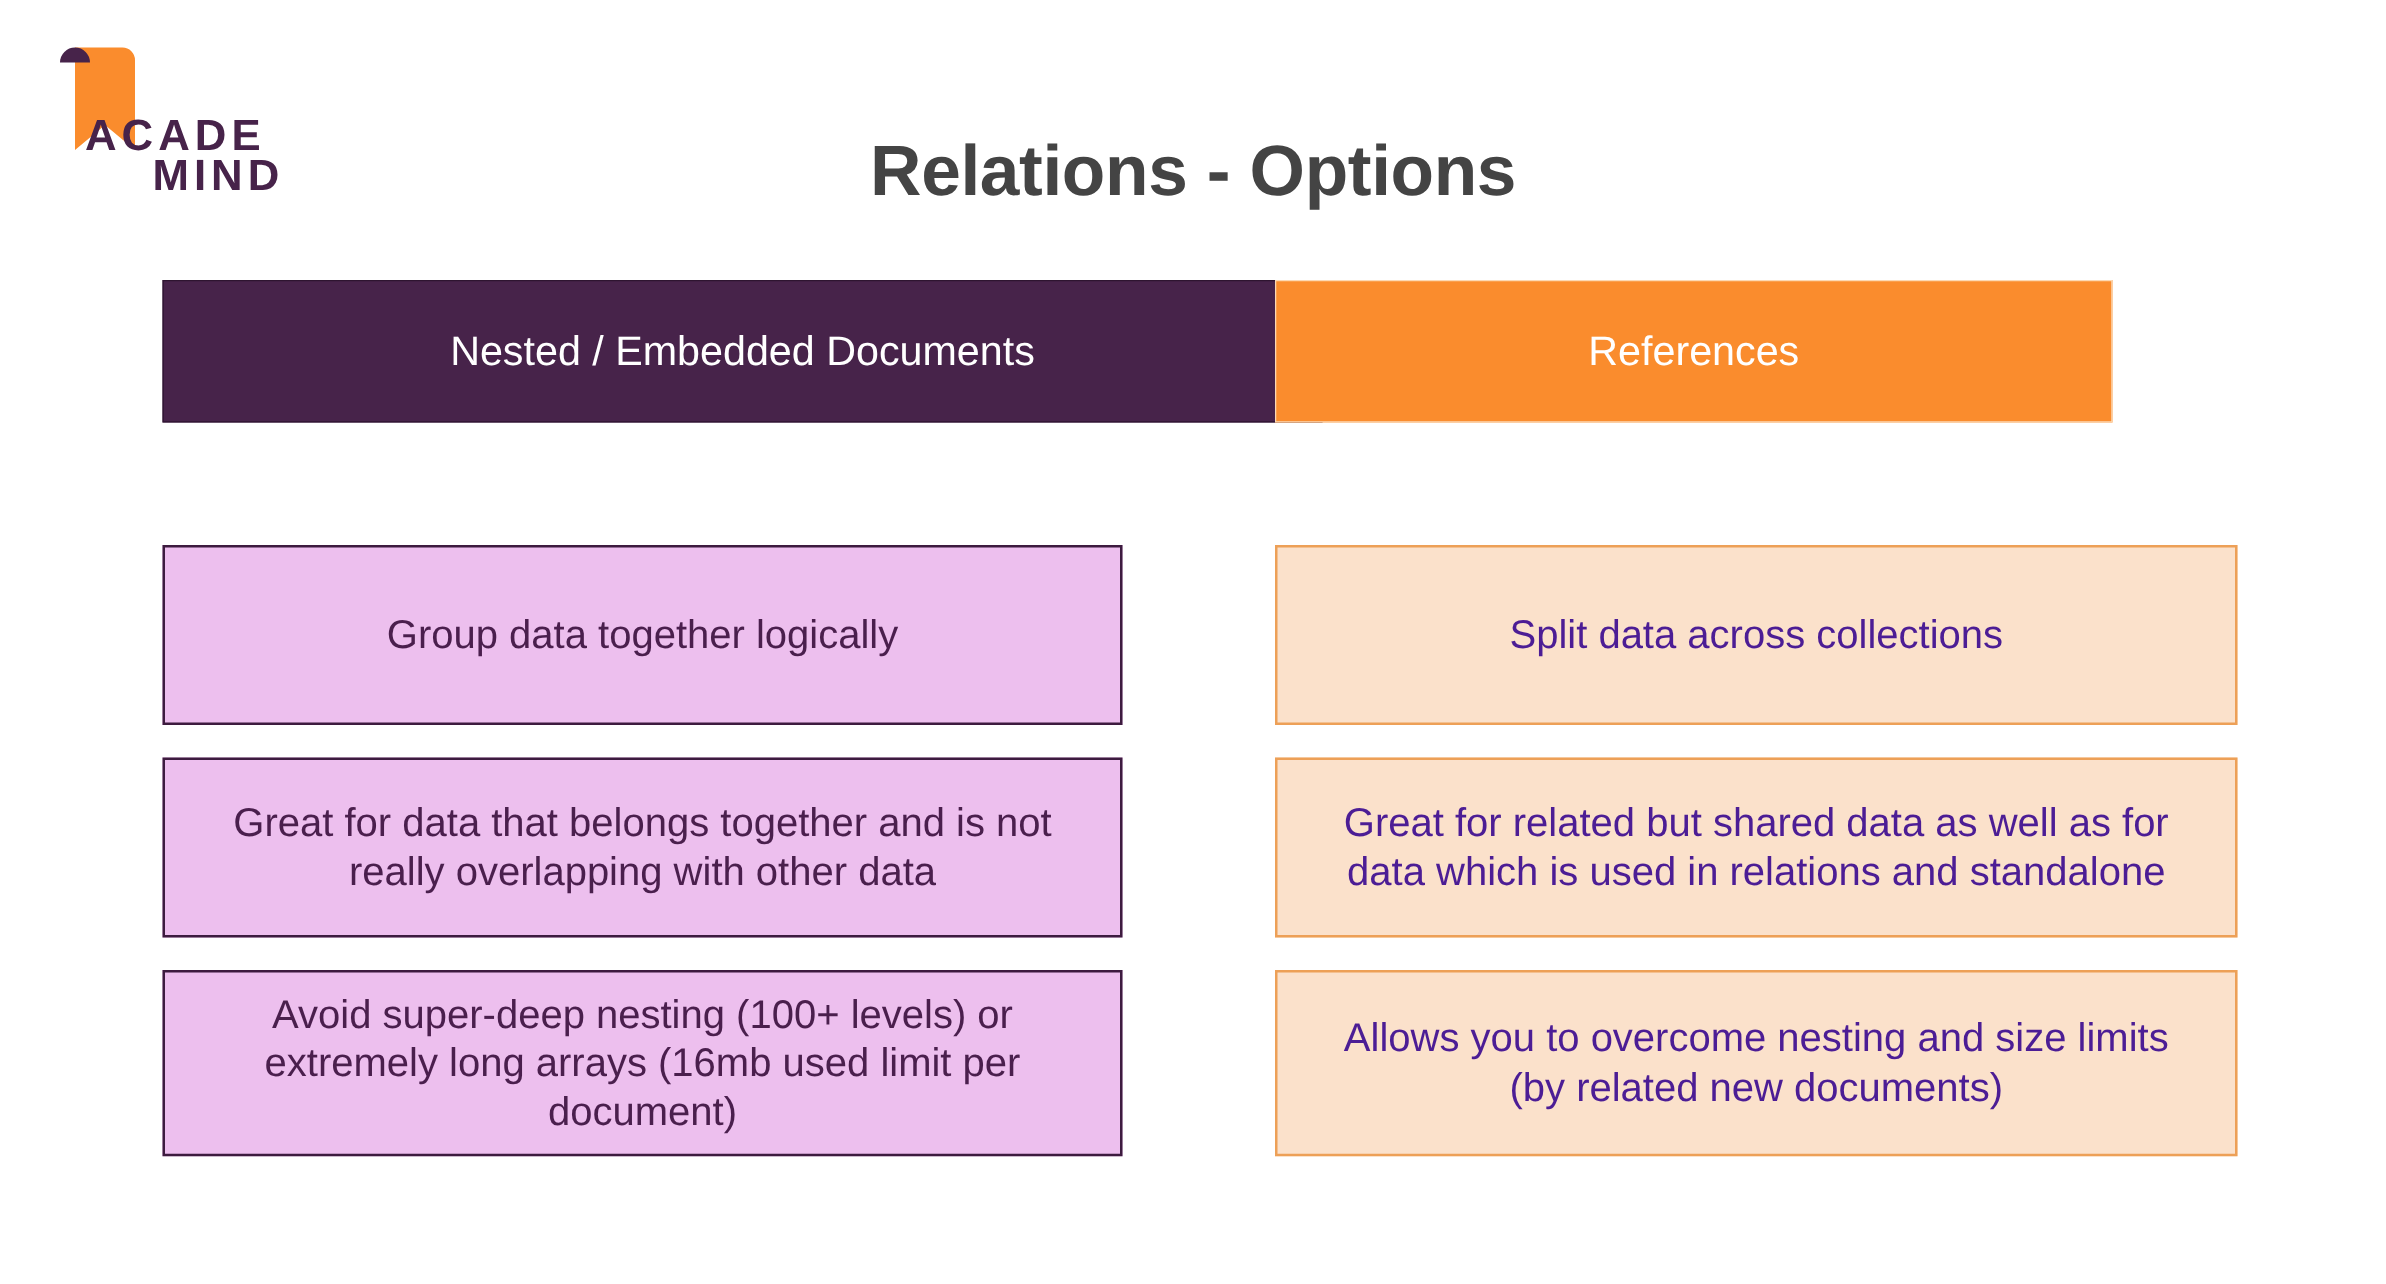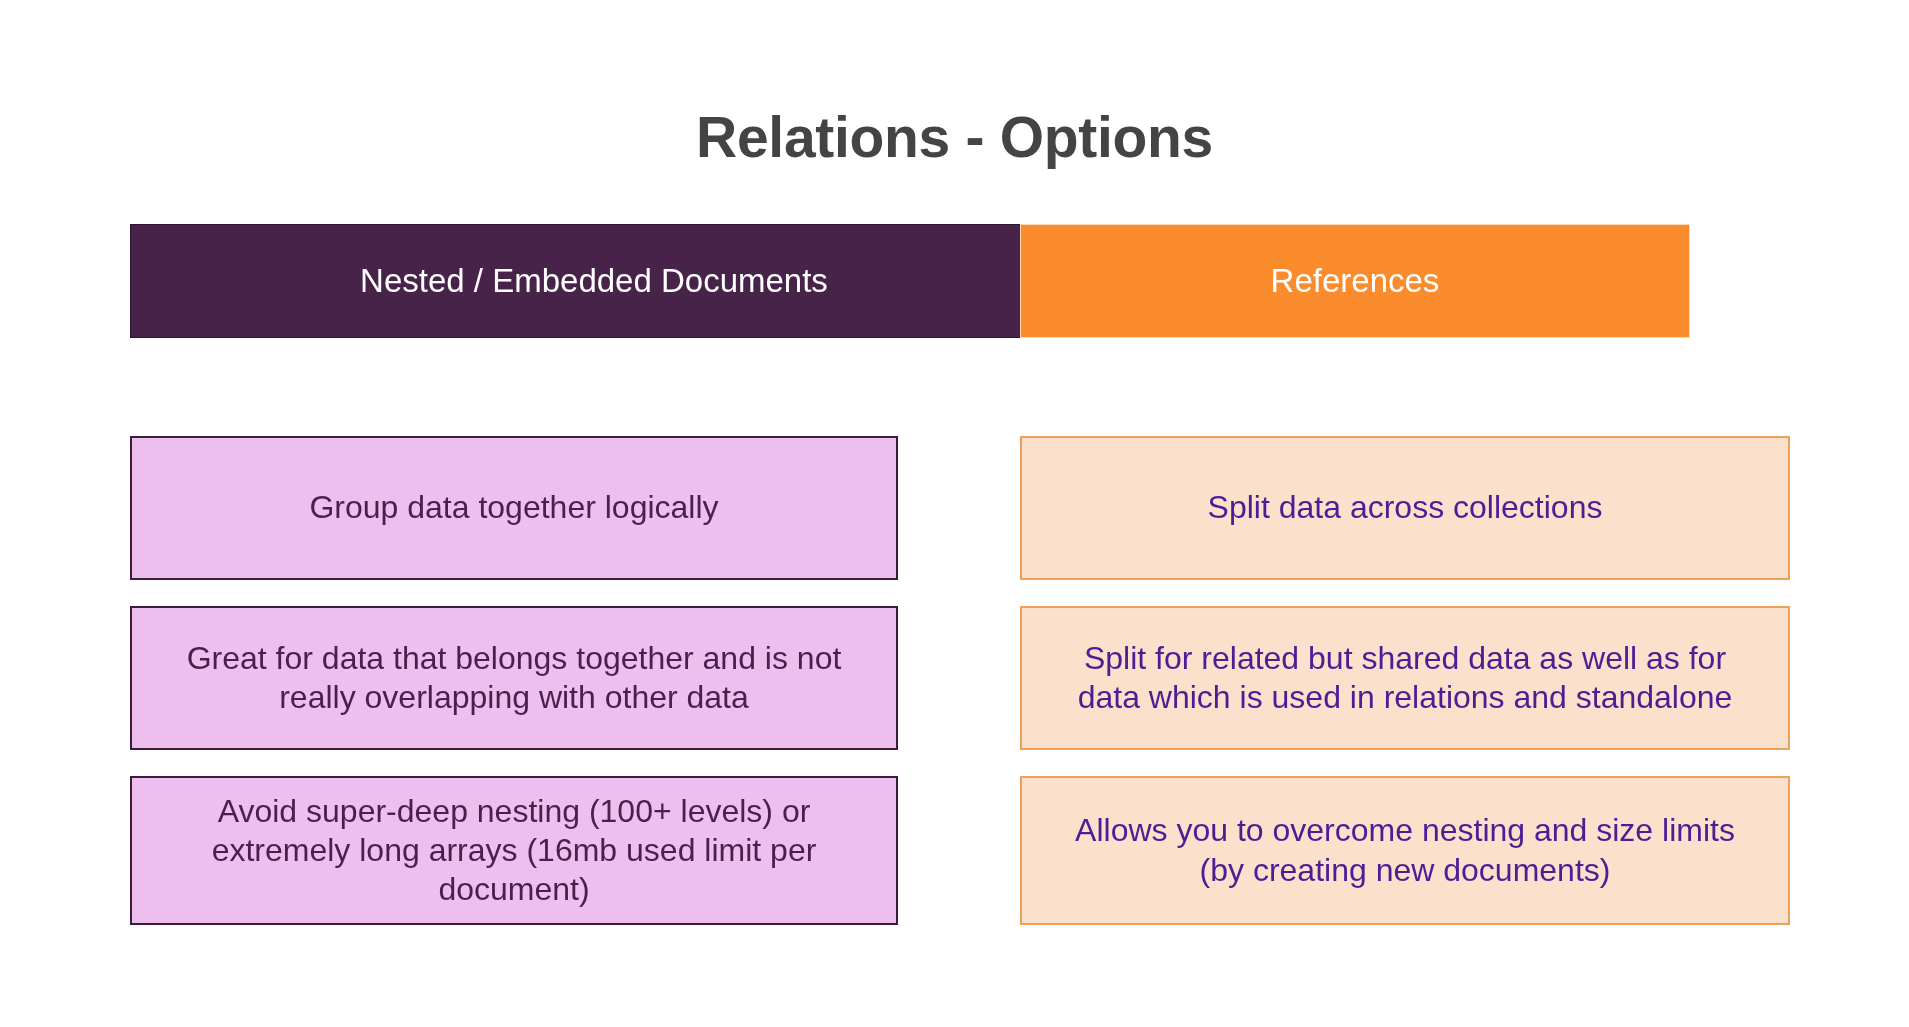--- a/index.html
+++ b/index.html
@@ -101,32 +101,44 @@
   .slot-3 { top: 552px; height: 149px; }
 
   .box-purple.slot-1, .box-purple.slot-2, .box-purple.slot-3 { left: 0; width: 768px; }
   .box-orange.slot-1, .box-orange.slot-2, .box-orange.slot-3 { left: 0; width: 770px; }
 </style>
 </head>
 <body>
 
 <div class="slide">
 
+  <div class="logo">
+    <svg width="210" height="125" viewBox="0 0 210 125" xmlns="http://www.w3.org/2000/svg">
+
+      <path d="M14 10 h38 a10 10 0 0 1 10 10 v72 l-24 -20 -24 20 z" fill="#fa8c2d"></path>
+
+      <path d="M2 22 a12 12 0 0 1 24 0 z" fill="#47234a"></path>
+
+      <text x="22" y="92" font-family="Liberation Sans, sans-serif" font-size="35" font-weight="bold" letter-spacing="4" fill="#47234a">ACADE</text>
+
+      <text x="76" y="124" font-family="Liberation Sans, sans-serif" font-size="35" font-weight="bold" letter-spacing="4" fill="#47234a">MIND</text>
+    </svg>
+  </div>
 
   <div class="slide-title">Relations - Options</div>
 
   <div class="col col-left">
     <div class="col-header header-nested">Nested / Embedded Documents</div>
 
     <div class="box box-purple slot-1">Group data together logically</div>
     <div class="box box-purple slot-2">Great for data that belongs together and is not really overlapping with other data</div>
     <div class="box box-purple slot-3">Avoid super-deep nesting (100+ levels) or extremely long arrays (16mb used limit per document)</div>
   </div>
 
   <div class="col col-right">
     <div class="col-header header-refs">References</div>
 
     <div class="box box-orange slot-1">Split data across collections</div>
-    <div class="box box-orange slot-2">Split for related but shared data as well as for data which is used in relations and standalone</div>
-    <div class="box box-orange slot-3">Allows you to overcome nesting and size limits (by creating new documents)</div>
+    <div class="box box-orange slot-2">Great for related but shared data as well as for data which is used in relations and standalone</div>
+    <div class="box box-orange slot-3">Allows you to overcome nesting and size limits (by related new documents)</div>
   </div>
 
 </div>
 
 </body></html>

